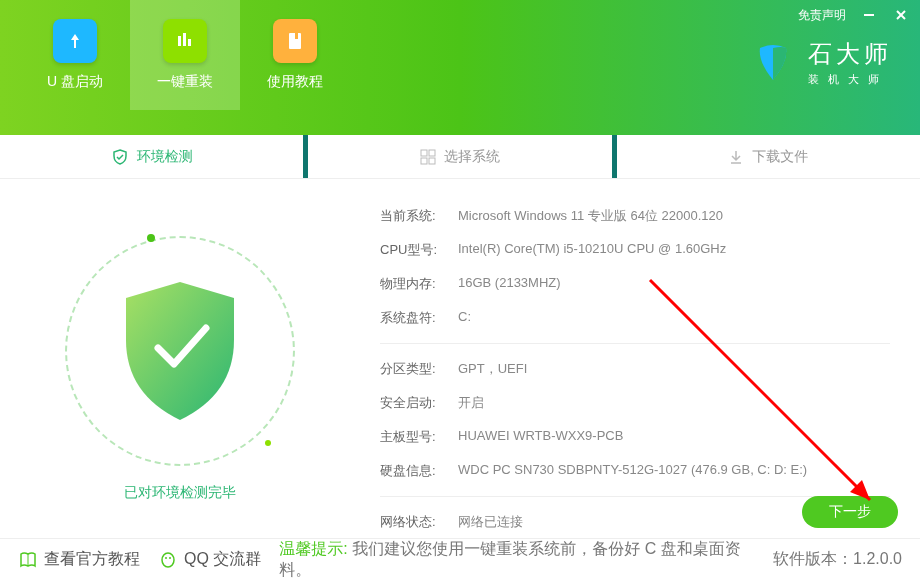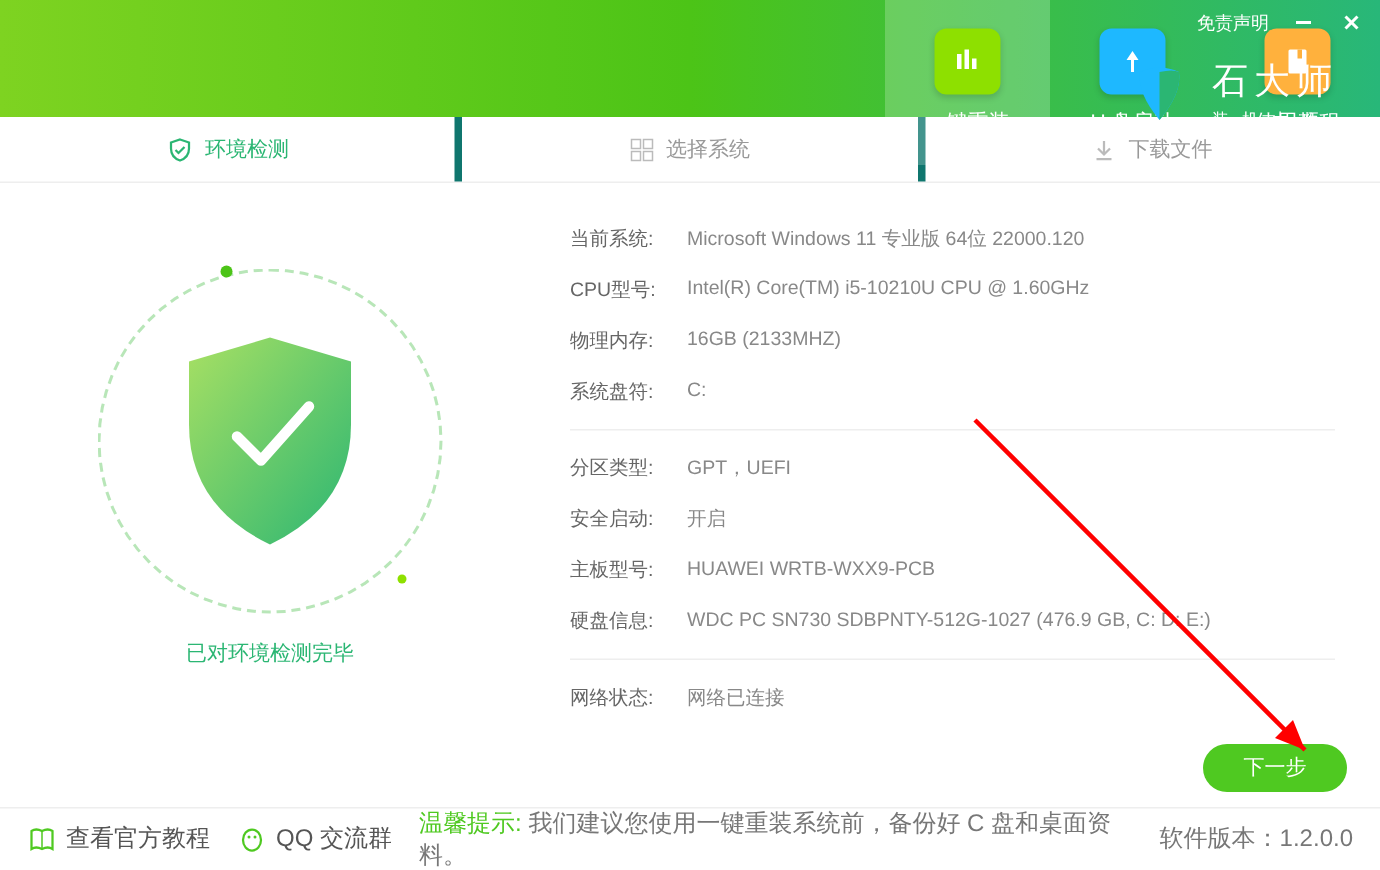--- a/index.html
+++ b/index.html
@@ -1,18 +1,18 @@
 <!DOCTYPE html>
 <html><head>
 <meta charset="utf-8">
 <style>
 * { margin: 0; padding: 0; box-sizing: border-box; font-family: "Microsoft YaHei", sans-serif; }
 body { width: 920px; height: 580px; background: #fff; overflow: hidden; position: relative; }
 
-.header { height: 78px; background: linear-gradient(90deg, #7ed321 0%, #4cc417 50%, #28b779 100%); display: flex; align-items: flex-start; position: relative; justify-content: flex-end; }
+.header { height: 135px; background: linear-gradient(90deg, #7ed321 0%, #4cc417 50%, #28b779 100%); display: flex; align-items: flex-start; position: relative; }
 .header-top { position: absolute; top: 6px; right: 10px; display: flex; align-items: center; gap: 14px; color: #fff; font-size: 12px; }
 .disclaimer { cursor: pointer; }
 .win-btn { color: #fff; font-size: 16px; cursor: pointer; display: inline-flex; align-items: center; justify-content: center; width: 18px; height: 18px; }
 
 .nav-tabs { display: flex; height: 110px; padding-left: 20px; }
 .nav-tab { width: 110px; display: flex; flex-direction: column; align-items: center; justify-content: center; color: #fff; cursor: pointer; position: relative; }
 .nav-tab.active { background: rgba(255,255,255,0.22); }
 .nav-icon { width: 44px; height: 44px; border-radius: 8px; display: flex; align-items: center; justify-content: center; margin-bottom: 10px; }
 .nav-icon.green { background: #8ee000; box-shadow: 0 2px 4px rgba(0,0,0,0.15); }
 .nav-icon.blue { background: #1eb8ff; box-shadow: 0 2px 4px rgba(0,0,0,0.15); }
@@ -71,37 +71,37 @@
     </span>
     <span class="win-btn">
       <svg width="14" height="14" viewBox="0 0 14 14">
           <line x1="3" y1="3" x2="11" y2="11" stroke="#fff" stroke-width="2"></line>
           <line x1="11" y1="3" x2="3" y2="11" stroke="#fff" stroke-width="2"></line>
         </svg>
     </span>
   </div>
 
   <div class="nav-tabs">
+    <div class="nav-tab">
+      <div class="nav-icon blue">
+        <svg width="22" height="22" viewBox="0 0 22 22">
+            <path d="M11 4 L7 10 H10 V18 H12 V10 H15 Z" fill="#fff"></path>
+          </svg>
+      </div>
+      <span class="nav-label">U 盘启动</span>
+    </div>
     <div class="nav-tab active">
       <div class="nav-icon green">
         <svg width="22" height="22" viewBox="0 0 22 22">
             <rect x="4" y="6" width="3" height="10" fill="#fff"></rect>
             <rect x="9" y="3" width="3" height="13" fill="#fff"></rect>
             <rect x="14" y="9" width="3" height="7" fill="#fff"></rect>
           </svg>
       </div>
       <span class="nav-label">一键重装</span>
-    </div>
-    <div class="nav-tab">
-      <div class="nav-icon blue">
-        <svg width="22" height="22" viewBox="0 0 22 22">
-            <path d="M11 4 L7 10 H10 V18 H12 V10 H15 Z" fill="#fff"></path>
-          </svg>
-      </div>
-      <span class="nav-label">U 盘启动</span>
     </div>
     <div class="nav-tab">
       <div class="nav-icon orange">
         <svg width="22" height="22" viewBox="0 0 22 22">
             <rect x="5" y="3" width="12" height="16" rx="1" fill="#fff"></rect>
             <rect x="11" y="3" width="3" height="6" fill="#ffb13d"></rect>
           </svg>
       </div>
       <span class="nav-label">使用教程</span>
     </div>

